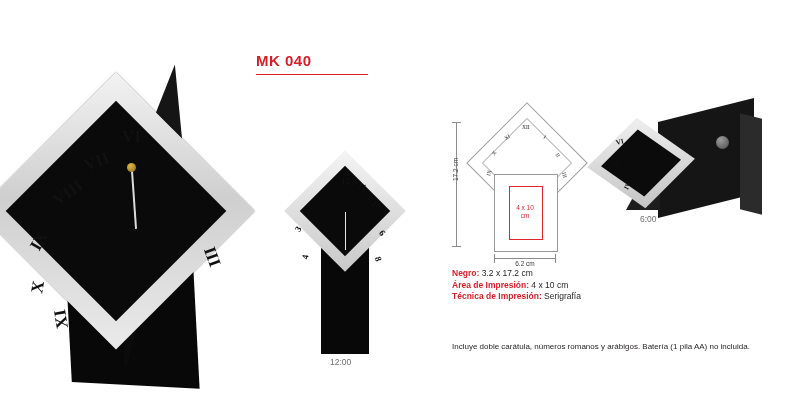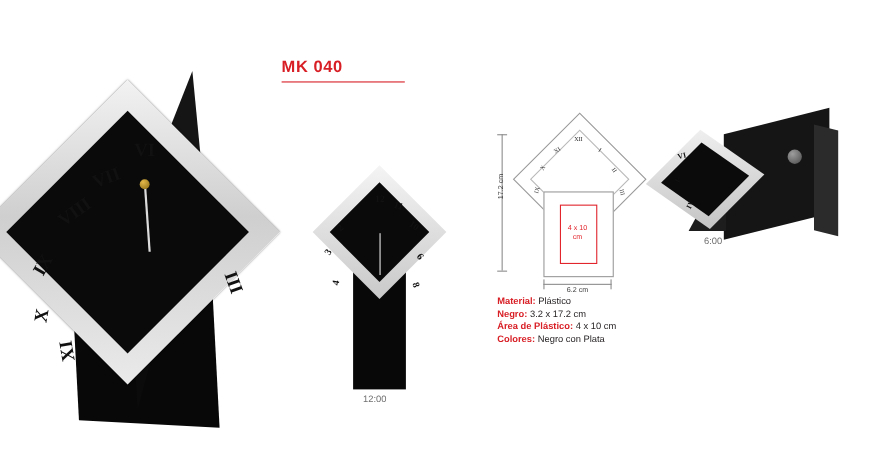--- a/index.html
+++ b/index.html
@@ -260,27 +260,25 @@
     </div>
     <div class="back-knob"></div>
     <div class="back-num" style="left:16px;top:30px;transform:rotate(-14deg);">VI</div>
     <div class="back-num" style="left:14px;top:52px;transform:rotate(-40deg);">V</div>
     <div class="back-num" style="left:24px;top:74px;transform:rotate(-62deg);">IV</div>
   </div>
   <div class="caption" id="cap-6">6:00</div>
 
   <div class="specs">
     <div class="spec-row">
-      <span class="spec-label">Material:</span><span class="spec-val"> Plástico</span>
+      <span class="spec-label">Negro:</span><span class="spec-val"> 3.2 x 17.2 cm</span>
     </div>
     <div class="spec-row">
-      <span class="spec-label">Negro:</span><span class="spec-val"> 3.2 x 17.2 cm</span>
+      <span class="spec-label">Área de Impresión:</span><span class="spec-val"> 4 x 10 cm</span>
     </div>
     <div class="spec-row">
-      <span class="spec-label">Área de Plástico:</span><span class="spec-val"> 4 x 10 cm</span>
-    </div>
-    <div class="spec-row">
-      <span class="spec-label">Colores:</span><span class="spec-val"> Negro con Plata</span>
-    </div>
-  </div>
-
+      <span class="spec-label">Técnica de Impresión:</span><span class="spec-val"> Serigrafía</span>
+    </div>
+  </div>
+
+  <div class="note">Incluye doble carátula, números romanos y arábigos. Batería (1 pila AA) no incluida.</div>
 
 </div>
 
 </body></html>

